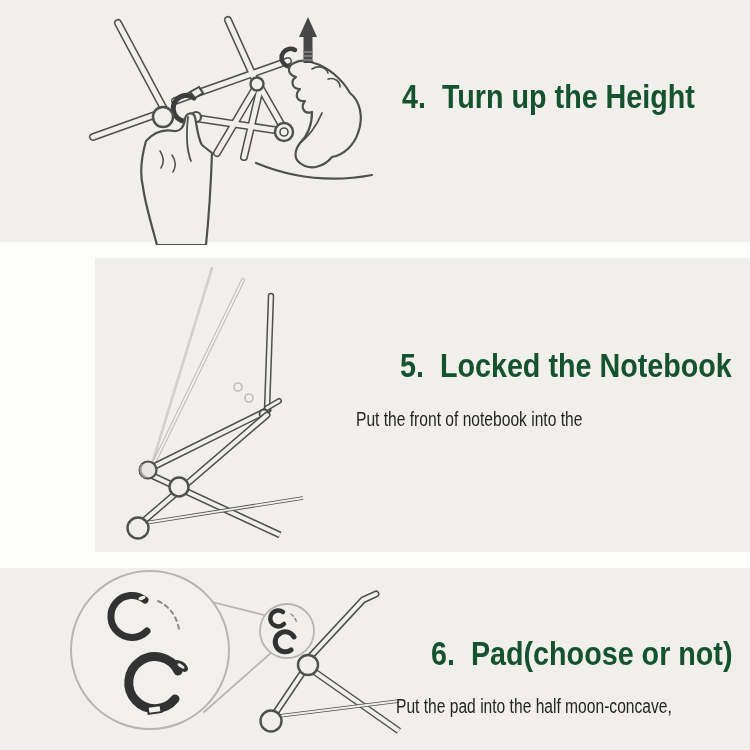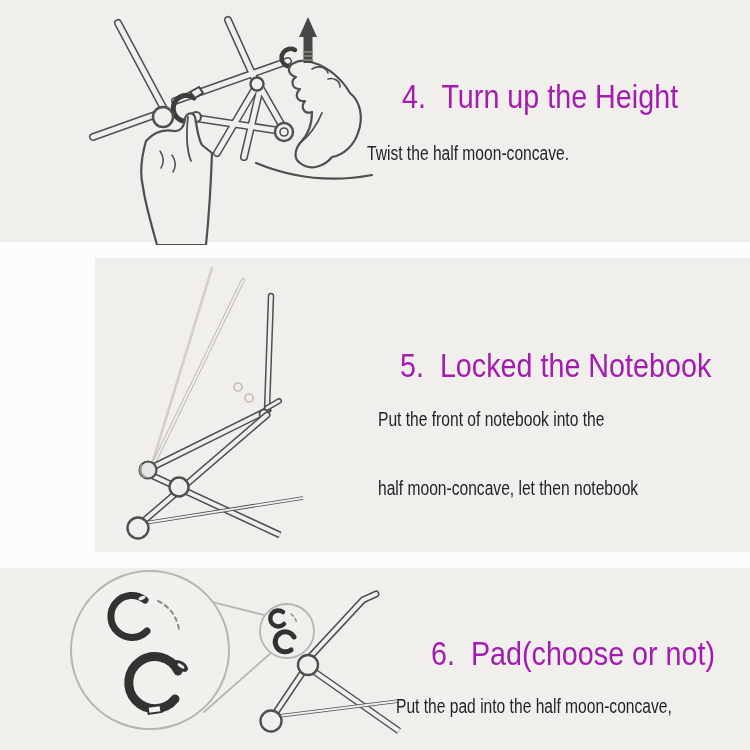--- a/index.html
+++ b/index.html
@@ -3,22 +3,22 @@
 <meta charset="utf-8">
 <style>
   html,body{margin:0;padding:0;}
   body{
     width:750px;height:750px;position:relative;overflow:hidden;
     background:#fcfcfa;
     font-family:"Liberation Sans", sans-serif;
   }
   .block{position:absolute;background:#f1efec;}
   .h{
-    position:absolute;font-weight:normal;font-size:33px;line-height:1;
-    color:#a21caf;white-space:pre;
+    position:absolute;font-weight:bold;font-size:33px;line-height:1;
+    color:#14532d;white-space:pre;
   }
   .t{
     position:absolute;font-size:19.5px;color:#242424;white-space:pre;
   }
   .t .line{display:block;height:21.5px;line-height:21.5px;}
   .t.wide .line{height:22.5px;line-height:22.5px;}
   .sqz{display:inline-block;transform:scaleX(0.87);transform-origin:0 0;white-space:pre;}
   .sqzb{display:inline-block;transform:scaleX(0.80);transform-origin:0 0;white-space:pre;}
   svg{position:absolute;display:block;}
 </style>
@@ -97,21 +97,20 @@
           <line x1="243.5" y1="55" x2="252.5" y2="55"></line>
         </g>
       </g>
     </g>
   </svg>
 
   <div class="h" style="left:365px;top:47px">
     <span class="sqz">4.  Turn up the Height</span>
   </div>
   <div class="t" style="left:367px;top:97px">
-    <span class="line"><span class="sqzb">Twist the half moon-concave.</span></span>
   </div>
 </div>
 
 <div>
   <svg width="290" height="290" viewBox="0 0 290 290" style="left:95px;top:258px">
     <g fill="none" stroke-linecap="round">
 
       <line x1="117" y1="10" x2="57" y2="206" stroke="#d3d0cb" stroke-width="2.6"></line>
       <line x1="148" y1="22" x2="58" y2="207" stroke="#bbb8b3" stroke-width="4"></line>
       <line x1="148" y1="22" x2="58" y2="207" stroke="#f1efec" stroke-width="2"></line>
@@ -140,23 +139,22 @@
       <circle cx="43" cy="270" r="10.5" fill="#f1efec" stroke="#4f4f4f" stroke-width="2.4"></circle>
 
       <circle cx="53" cy="212" r="8.5" fill="#e7e5e1" stroke="#4f4f4f" stroke-width="2.2"></circle>
       <path d="M47,207 A8,8 0 0 0 50,219" stroke="#9b9995" stroke-width="2"></path>
     </g>
   </svg>
 
   <div class="h" style="left:363px;top:316px">
     <span class="sqz">5.  Locked the Notebook</span>
   </div>
-  <div class="t wide" style="left:378px;top:362px">
+  <div class="t wide" style="left:356px;top:362px">
     <span class="line"><span class="sqzb">Put the front of notebook into the</span></span>
-    <span class="line"><span class="sqzb">half moon-concave, let then notebook</span></span>
   </div>
 </div>
 
 <div>
   <svg width="355" height="190" viewBox="0 0 355 190" style="left:55px;top:560px">
     <g fill="none" stroke-linecap="round">
 
       <line x1="157" y1="42" x2="209" y2="55" stroke="#b7b5b1" stroke-width="1.8"></line>
       <line x1="149" y1="152" x2="217" y2="92" stroke="#b7b5b1" stroke-width="1.8"></line>
 

